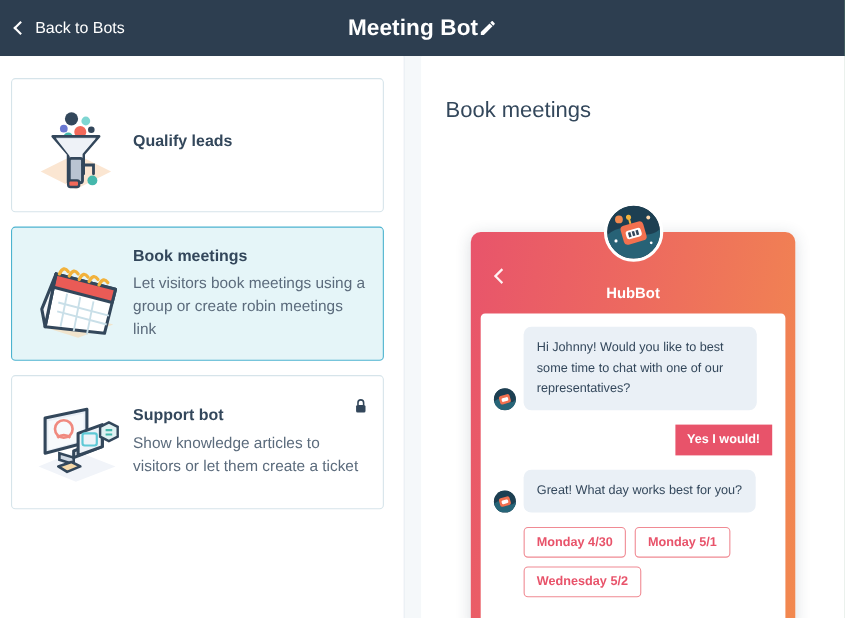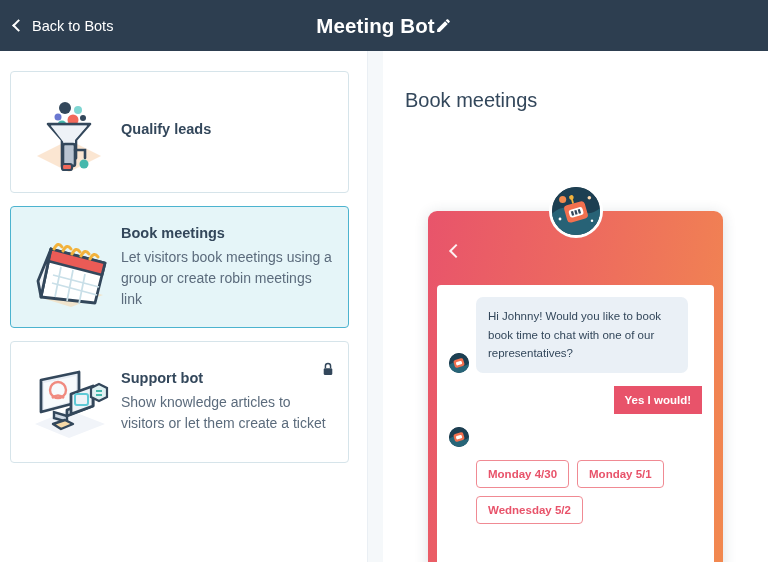--- a/index.html
+++ b/index.html
@@ -267,52 +267,54 @@
               <rect x="21.5" y="26" width="2.6" height="5" fill="#33475b"></rect>
               <rect x="25.5" y="26" width="2.6" height="5" fill="#33475b"></rect>
               <rect x="29.5" y="26" width="2.6" height="5" fill="#33475b"></rect>
               <rect x="25.5" y="12" width="2" height="6" fill="#f2b23c"></rect>
               <circle cx="26.5" cy="11" r="2.6" fill="#f2b23c"></circle>
             </g>
           </svg>
         </div>
 
         <div class="widget-back"></div>
+        <div class="widget-name">HubBot</div>
 
         <div class="chat-body">
 
           <div class="msg-row">
             <div class="mini-av">
               <svg viewBox="0 0 20 20">
                 <circle cx="10" cy="10" r="10" fill="#1d3f52"></circle>
                 <path d="M0 12 q6 -5 11 -1 q5 4 9 -1 L20 20 L0 20 Z" fill="#2f7f93" opacity=".6"></path>
                 <g transform="rotate(-16 10 10)">
                   <rect x="5" y="6" width="10" height="8" rx="2" fill="#f2704f"></rect>
                   <rect x="7" y="8.5" width="6" height="3.4" rx="1.2" fill="#ffffff"></rect>
                 </g>
               </svg>
             </div>
-            <div class="bubble-bot">Hi Johnny! Would you like to book book time to chat with one of our representatives?</div>
+            <div class="bubble-bot">Hi Johnny! Would you like to best some time to chat with one of our representatives?</div>
           </div>
 
           <div class="msg-row row-user">
             <div class="bubble-user">Yes I would!</div>
           </div>
 
           <div class="msg-row">
             <div class="mini-av">
               <svg viewBox="0 0 20 20">
                 <circle cx="10" cy="10" r="10" fill="#1d3f52"></circle>
                 <path d="M0 12 q6 -5 11 -1 q5 4 9 -1 L20 20 L0 20 Z" fill="#2f7f93" opacity=".6"></path>
                 <g transform="rotate(-16 10 10)">
                   <rect x="5" y="6" width="10" height="8" rx="2" fill="#f2704f"></rect>
                   <rect x="7" y="8.5" width="6" height="3.4" rx="1.2" fill="#ffffff"></rect>
                 </g>
               </svg>
             </div>
+            <div class="bubble-bot">Great!  What day works best for you?</div>
           </div>
 
           <div class="quick-replies">
             <div class="qr">Monday 4/30</div>
             <div class="qr">Monday 5/1</div>
             <div class="qr">Wednesday 5/2</div>
           </div>
         </div>
       </div>
     </div>

